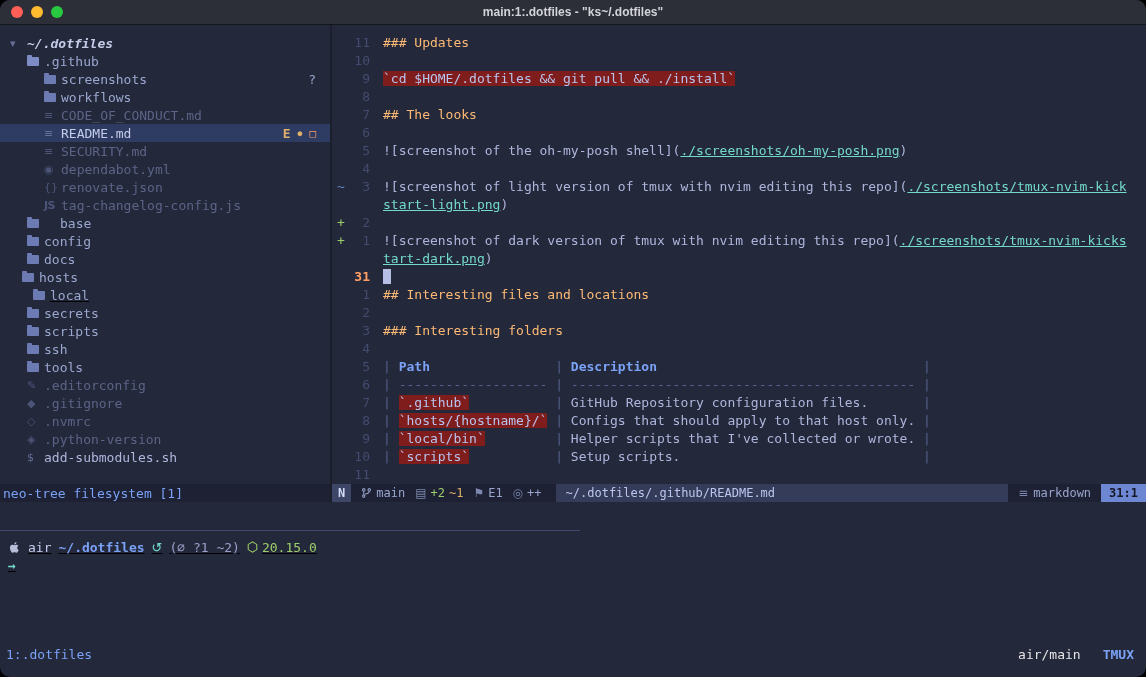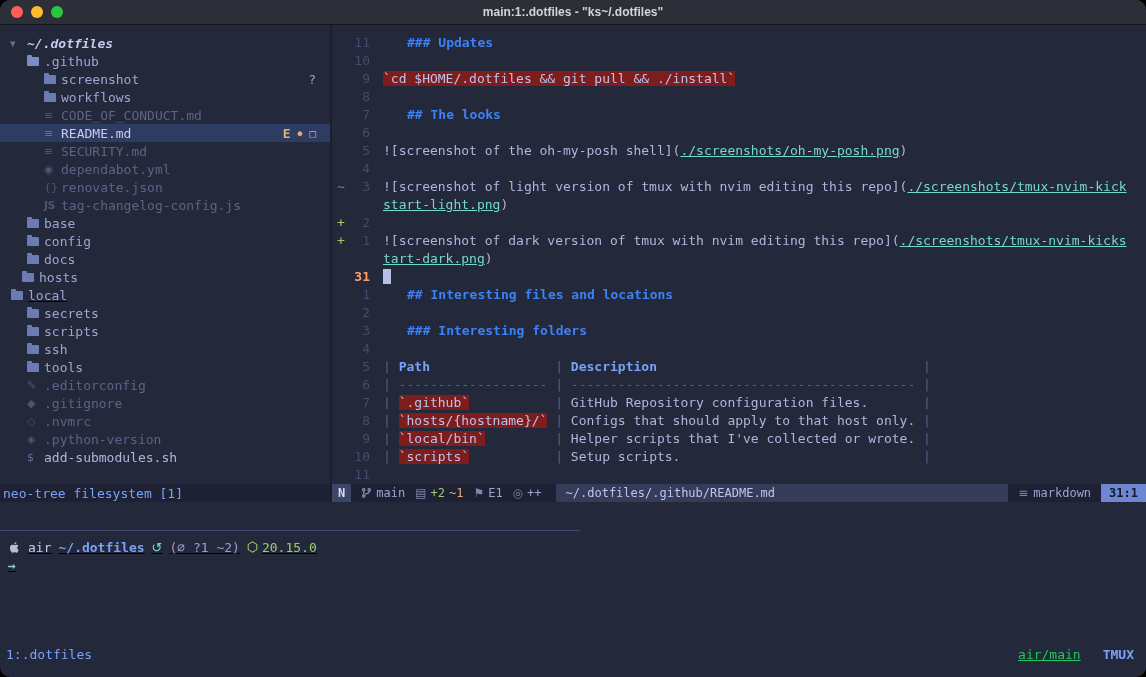--- a/index.html
+++ b/index.html
@@ -43,21 +43,21 @@
   
   .editor{flex:1;display:flex;flex-direction:column;min-width:0;}
   .lines{flex:1;padding-top:9px;overflow:hidden;}
   .line{height:18px;line-height:18px;font-size:13px;white-space:pre;overflow:hidden;}
   .sign{display:inline-block;width:14px;padding-left:5px;box-sizing:border-box;color:#565f89;}
   .sign.add{color:#9ece6a;}
   .sign.chg{color:#6183bb;}
   .num{display:inline-block;width:24px;text-align:right;color:#434c6e;}
   .num.cur{color:#ff9e64;font-weight:bold;}
   .ngap{display:inline-block;width:13px;}
-  .h{color:#3b82f6;font-weight:bold;margin-left:24px;}
+  .h{color:#fdba74;font-weight:normal;}
   .t{color:#aeb6dc;margin-top:36px;}
   .lk{color:#73daca;text-decoration:underline;}
   .cs{background:#7f1d1d;color:#b8c4f0;}
   .tb{color:#54608c;}
   .th{color:#7aa2f7;font-weight:bold;}
   .cursor{display:inline-block;width:8px;height:15px;background:#b6bee4;vertical-align:-3px;}
   
   .statusline{height:18px;flex:none;background:#1d2133;display:flex;align-items:center;font-size:12px;color:#9aa5ce;overflow:hidden;}
   .sl-mode{background:#3e4667;color:#d2daf5;font-weight:bold;padding:0 6px;height:100%;display:flex;align-items:center;flex:none;}
   .sl-grp{display:flex;align-items:center;gap:4px;margin-left:10px;flex:none;white-space:pre;}
@@ -76,21 +76,21 @@
   .sh-user{color:#c6cdf0;}
   .sh-path{color:#7aa2f7;font-weight:bold;}
   .sh-git-ic{color:#73daca;font-family:"DejaVu Sans","DejaVu Sans Mono",monospace;}
   .sh-git{color:#9d9fc9;}
   .sh-node{color:#9ece6a;display:inline-flex;align-items:center;gap:4px;}
   .sh-arrow{color:#73daca;font-weight:bold;}
   .spacer{flex:1;}
   
   .tmux-bar{height:18px;flex:none;margin:11px 12px 14px 6px;display:flex;align-items:center;font-size:13px;white-space:pre;}
   .tw{color:#7aa2f7;}
-  .ts{color:#22c55e;margin-right:22px;text-decoration:underline;}
+  .ts{color:#e5e5e5;margin-right:22px;}
   .tb-badge{color:#7aa2f7;font-weight:bold;}
 </style>
 </head>
 <body>
 
 <div class="window">
 
   <div class="titlebar">
     <div class="traffic">
       <span class="tdot red"></span>
@@ -101,33 +101,33 @@
   </div>
 
   <div class="workspace">
 
     <div class="nvim">
 
       <div class="sidebar">
         <div class="tree" id="tree">
             <div class="tree-row root" style="padding-left: 10px;"><span class="ico g-chevron">▾</span><span class="lbl">~/.dotfiles</span></div>
             <div class="tree-row dir" style="padding-left: 27px;"><span class="ico g-folder-open"><i class="ico-folder open"></i></span><span class="lbl">.github</span></div>
-            <div class="tree-row dir" style="padding-left: 44px;"><span class="ico g-folder"><i class="ico-folder"></i></span><span class="lbl">screenshot</span><span class="badges"><span class="b-q">?</span></span></div>
+            <div class="tree-row dir" style="padding-left: 44px;"><span class="ico g-folder"><i class="ico-folder"></i></span><span class="lbl">screenshots</span><span class="badges"><span class="b-q">?</span></span></div>
             <div class="tree-row dir" style="padding-left: 44px;"><span class="ico g-folder"><i class="ico-folder"></i></span><span class="lbl">workflows</span></div>
             <div class="tree-row dim" style="padding-left: 44px;"><span class="ico g-md">≡</span><span class="lbl">CODE_OF_CONDUCT.md</span></div>
             <div class="tree-row file selected" style="padding-left: 44px;"><span class="ico g-md">≡</span><span class="lbl">README.md</span><span class="badges"><span class="b-e">E</span><span class="b-dot">●</span><span class="b-sq">□</span></span></div>
             <div class="tree-row dim" style="padding-left: 44px;"><span class="ico g-md">≡</span><span class="lbl">SECURITY.md</span></div>
             <div class="tree-row dim" style="padding-left: 44px;"><span class="ico g-bot">◉</span><span class="lbl">dependabot.yml</span></div>
             <div class="tree-row dim" style="padding-left: 44px;"><span class="ico g-braces">{}</span><span class="lbl">renovate.json</span></div>
             <div class="tree-row dim" style="padding-left: 44px;"><span class="ico g-js">JS</span><span class="lbl">tag-changelog-config.js</span></div>
-            <div class="tree-row dir" style="padding-left: 27px;"><span class="ico g-folder"><i class="ico-folder"></i></span><span class="lbl">base</span></div>
+            <div class="tree-row dir" style="padding-left: 27px; gap: 16px;"><span class="ico g-folder"><i class="ico-folder"></i></span><span class="lbl">base</span></div>
             <div class="tree-row dir" style="padding-left: 27px;"><span class="ico g-folder"><i class="ico-folder"></i></span><span class="lbl">config</span></div>
             <div class="tree-row dir" style="padding-left: 27px;"><span class="ico g-folder"><i class="ico-folder"></i></span><span class="lbl">docs</span></div>
             <div class="tree-row dir" style="padding-left: 22px;"><span class="ico g-folder"><i class="ico-folder"></i></span><span class="lbl">hosts</span></div>
-            <div class="tree-row dir" style="padding-left: 11px; text-decoration: underline;"><span class="ico g-folder"><i class="ico-folder"></i></span><span class="lbl">local</span></div>
+            <div class="tree-row dir" style="padding-left: 33px; text-decoration: underline;"><span class="ico g-folder"><i class="ico-folder"></i></span><span class="lbl">local</span></div>
             <div class="tree-row dir" style="padding-left: 27px;"><span class="ico g-folder"><i class="ico-folder"></i></span><span class="lbl">secrets</span></div>
             <div class="tree-row dir" style="padding-left: 27px;"><span class="ico g-folder"><i class="ico-folder"></i></span><span class="lbl">scripts</span></div>
             <div class="tree-row dir" style="padding-left: 27px;"><span class="ico g-folder"><i class="ico-folder"></i></span><span class="lbl">ssh</span></div>
             <div class="tree-row dir" style="padding-left: 27px;"><span class="ico g-folder"><i class="ico-folder"></i></span><span class="lbl">tools</span></div>
             <div class="tree-row dim" style="padding-left: 27px;"><span class="ico g-editorconfig">✎</span><span class="lbl">.editorconfig</span></div>
             <div class="tree-row dim" style="padding-left: 27px;"><span class="ico g-git">◆</span><span class="lbl">.gitignore</span></div>
             <div class="tree-row dim" style="padding-left: 27px;"><span class="ico g-node">◇</span><span class="lbl">.nvmrc</span></div>
             <div class="tree-row dim" style="padding-left: 27px;"><span class="ico g-python">◈</span><span class="lbl">.python-version</span></div>
             <div class="tree-row file" style="padding-left: 27px;"><span class="ico g-shell">$</span><span class="lbl">add-submodules.sh</span></div>
           </div>

